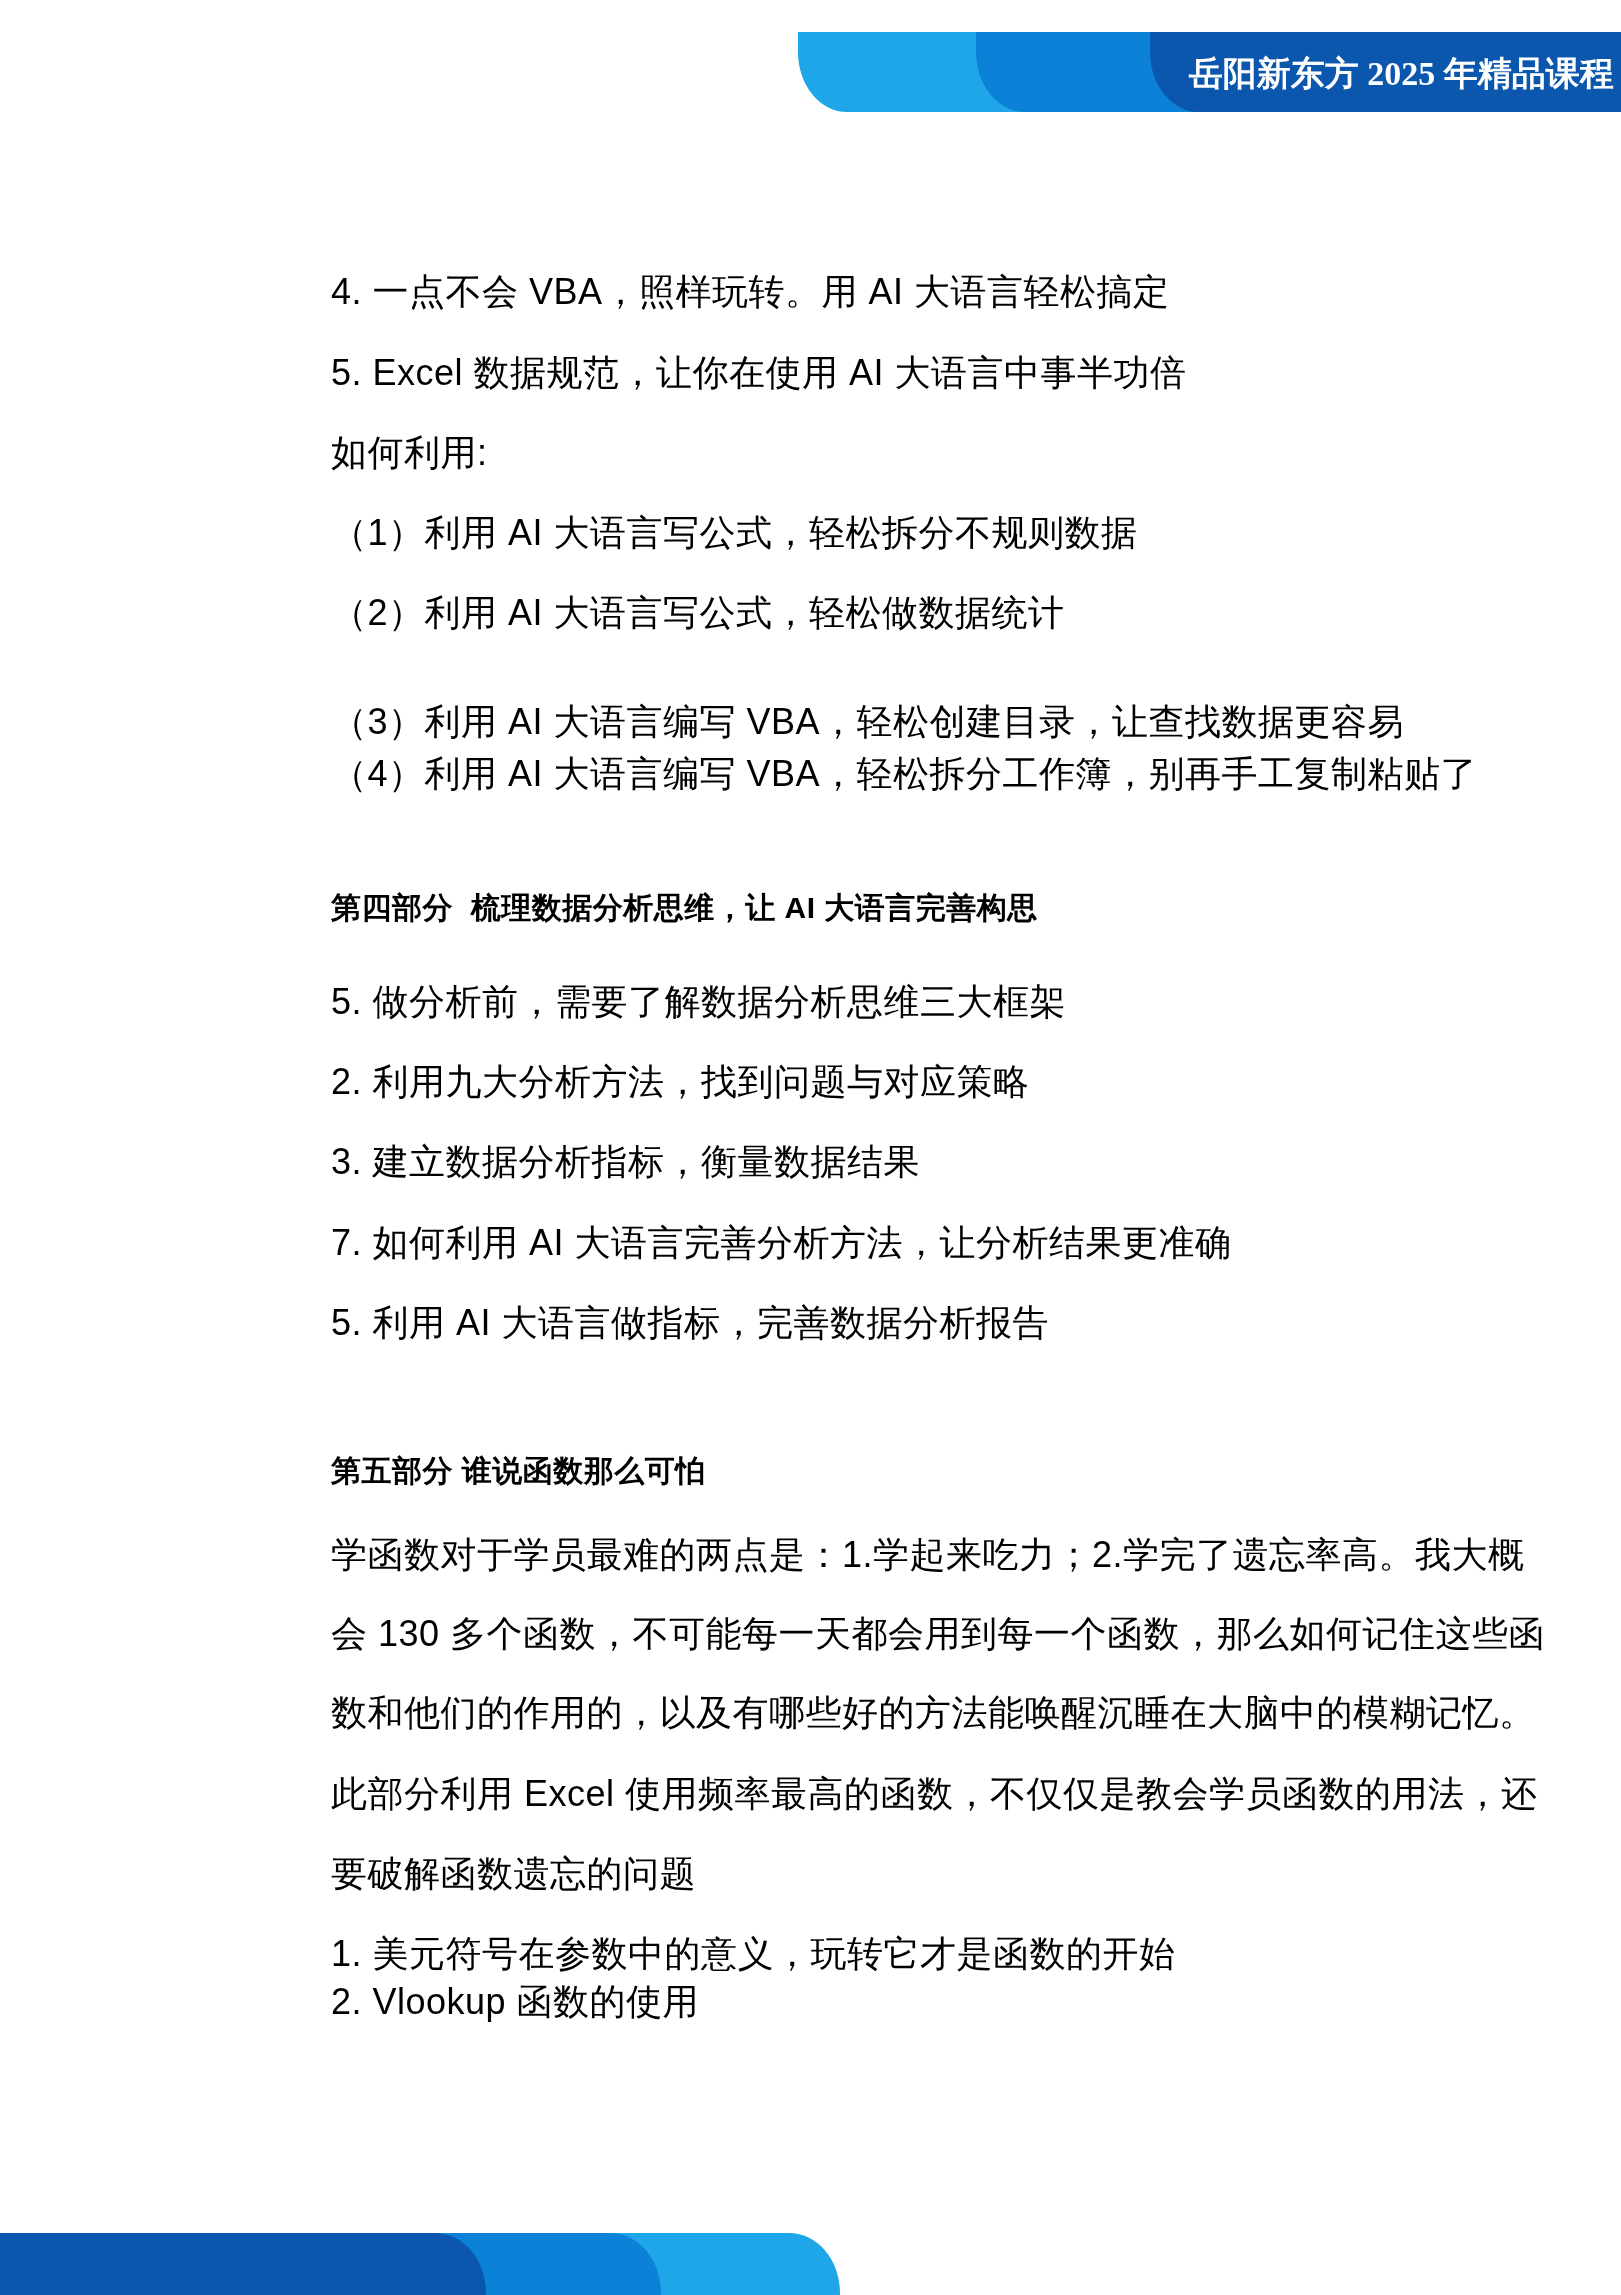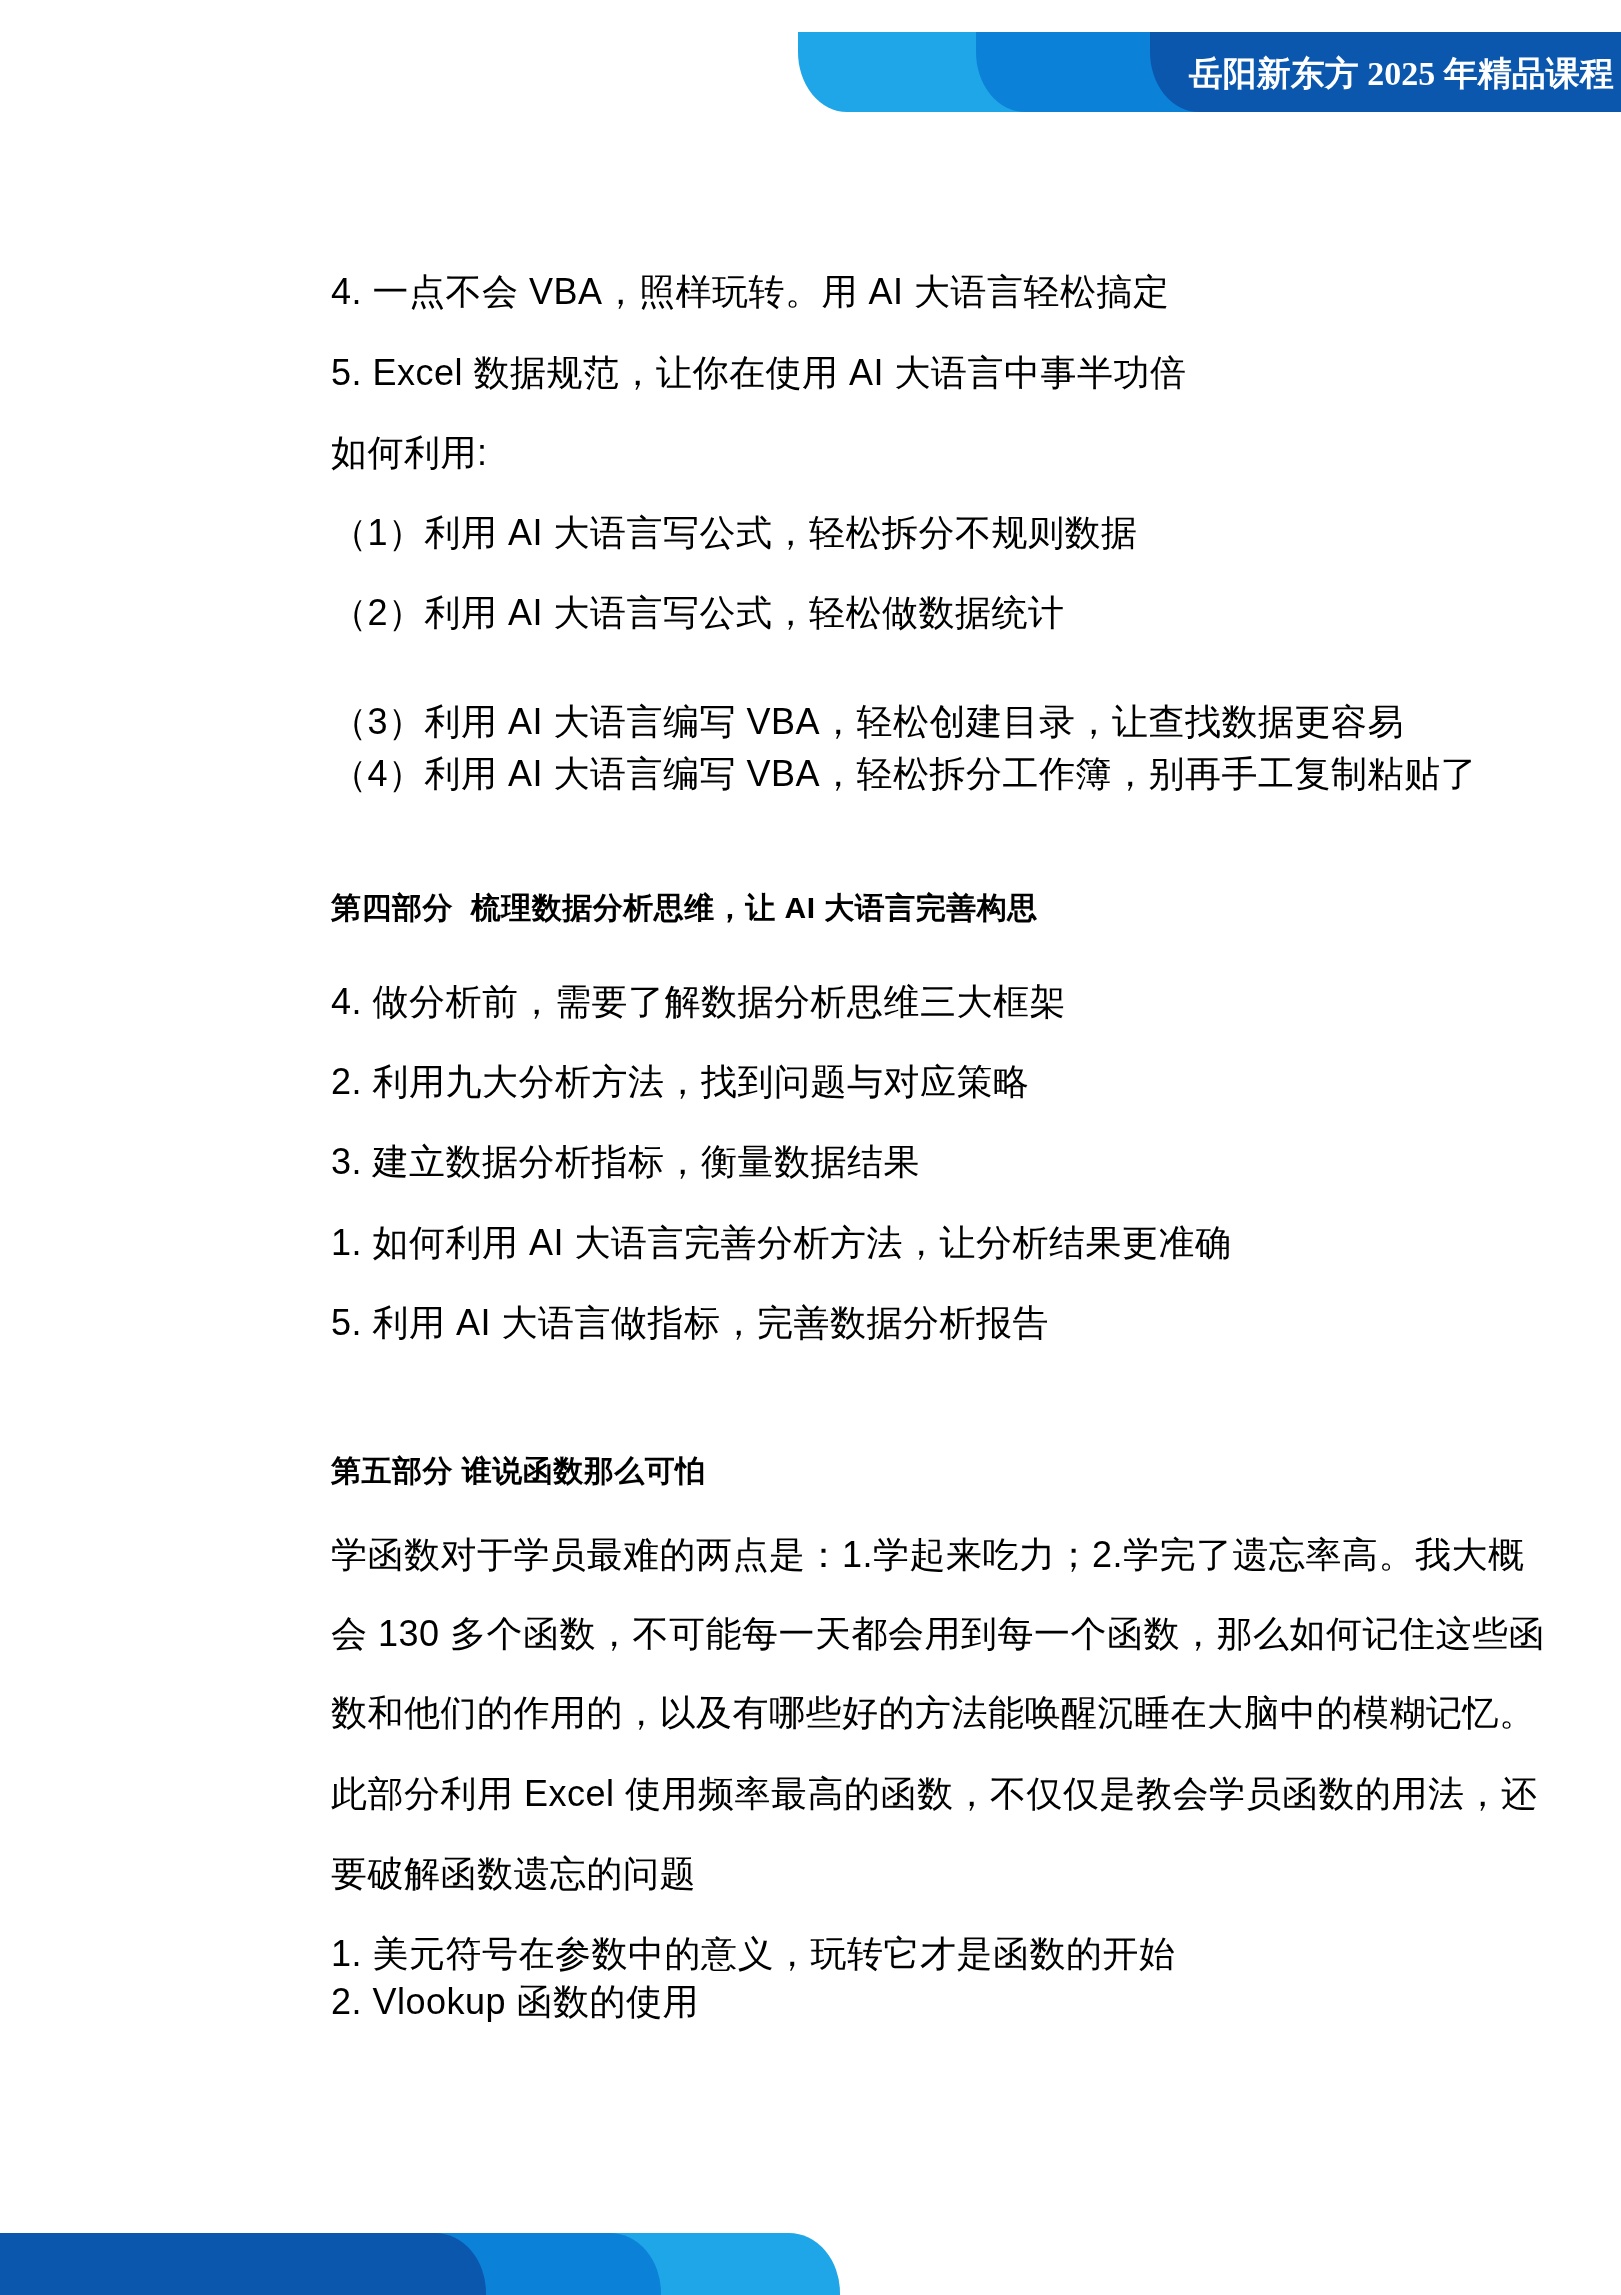--- a/index.html
+++ b/index.html
@@ -89,24 +89,24 @@
 <div>
   <div class="line" id="l3-0">4. 一点不会 VBA，照样玩转。用 AI 大语言轻松搞定</div>
   <div class="line" id="l3-1">5. Excel 数据规范，让你在使用 AI 大语言中事半功倍</div>
   <div class="line" id="l3-2">如何利用:</div>
   <div class="line" id="l3-3">（1）利用 AI 大语言写公式，轻松拆分不规则数据</div>
   <div class="line" id="l3-4">（2）利用 AI 大语言写公式，轻松做数据统计</div>
   <div class="line" id="l3-5">（3）利用 AI 大语言编写 VBA，轻松创建目录，让查找数据更容易</div>
   <div class="line" id="l3-6">（4）利用 AI 大语言编写 VBA，轻松拆分工作簿，别再手工复制粘贴了</div>
 
   <div class="heading" id="h4">第四部分  梳理数据分析思维，让 AI 大语言完善构思</div>
-  <div class="line" id="l4-0">4. 做分析前，需要了解数据分析思维三大框架</div>
+  <div class="line" id="l4-0">5. 做分析前，需要了解数据分析思维三大框架</div>
   <div class="line" id="l4-1">2. 利用九大分析方法，找到问题与对应策略</div>
   <div class="line" id="l4-2">3. 建立数据分析指标，衡量数据结果</div>
-  <div class="line" id="l4-3">1. 如何利用 AI 大语言完善分析方法，让分析结果更准确</div>
+  <div class="line" id="l4-3">7. 如何利用 AI 大语言完善分析方法，让分析结果更准确</div>
   <div class="line" id="l4-4">5. 利用 AI 大语言做指标，完善数据分析报告</div>
 
   <div class="heading" id="h5">第五部分 谁说函数那么可怕</div>
   <div class="line" id="p5-0">学函数对于学员最难的两点是：1.学起来吃力；2.学完了遗忘率高。我大概</div>
   <div class="line" id="p5-1">会 130 多个函数，不可能每一天都会用到每一个函数，那么如何记住这些函</div>
   <div class="line" id="p5-2">数和他们的作用的，以及有哪些好的方法能唤醒沉睡在大脑中的模糊记忆。</div>
   <div class="line" id="p5-3">此部分利用 Excel 使用频率最高的函数，不仅仅是教会学员函数的用法，还</div>
   <div class="line" id="p5-4">要破解函数遗忘的问题</div>
   <div class="line" id="l5-0">1. 美元符号在参数中的意义，玩转它才是函数的开始</div>
   <div class="line" id="l5-1">2. Vlookup 函数的使用</div>

